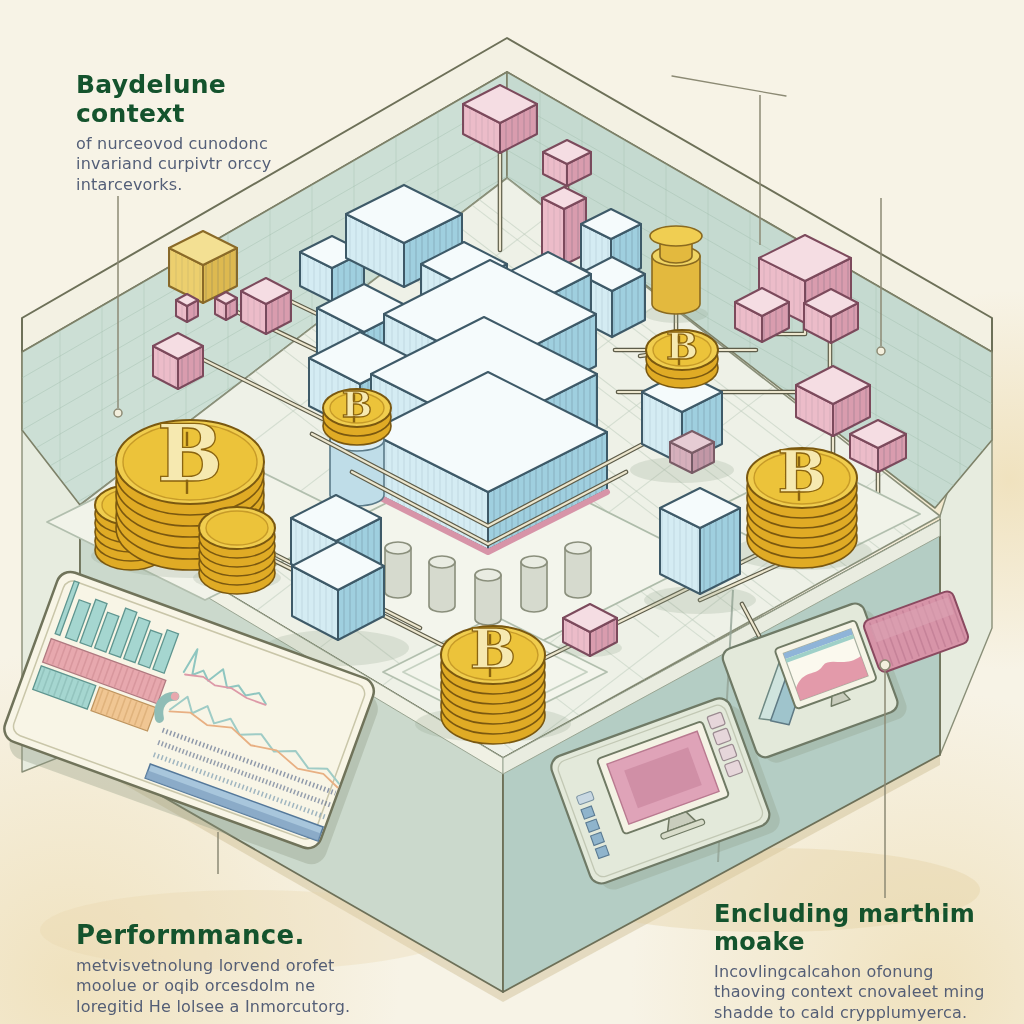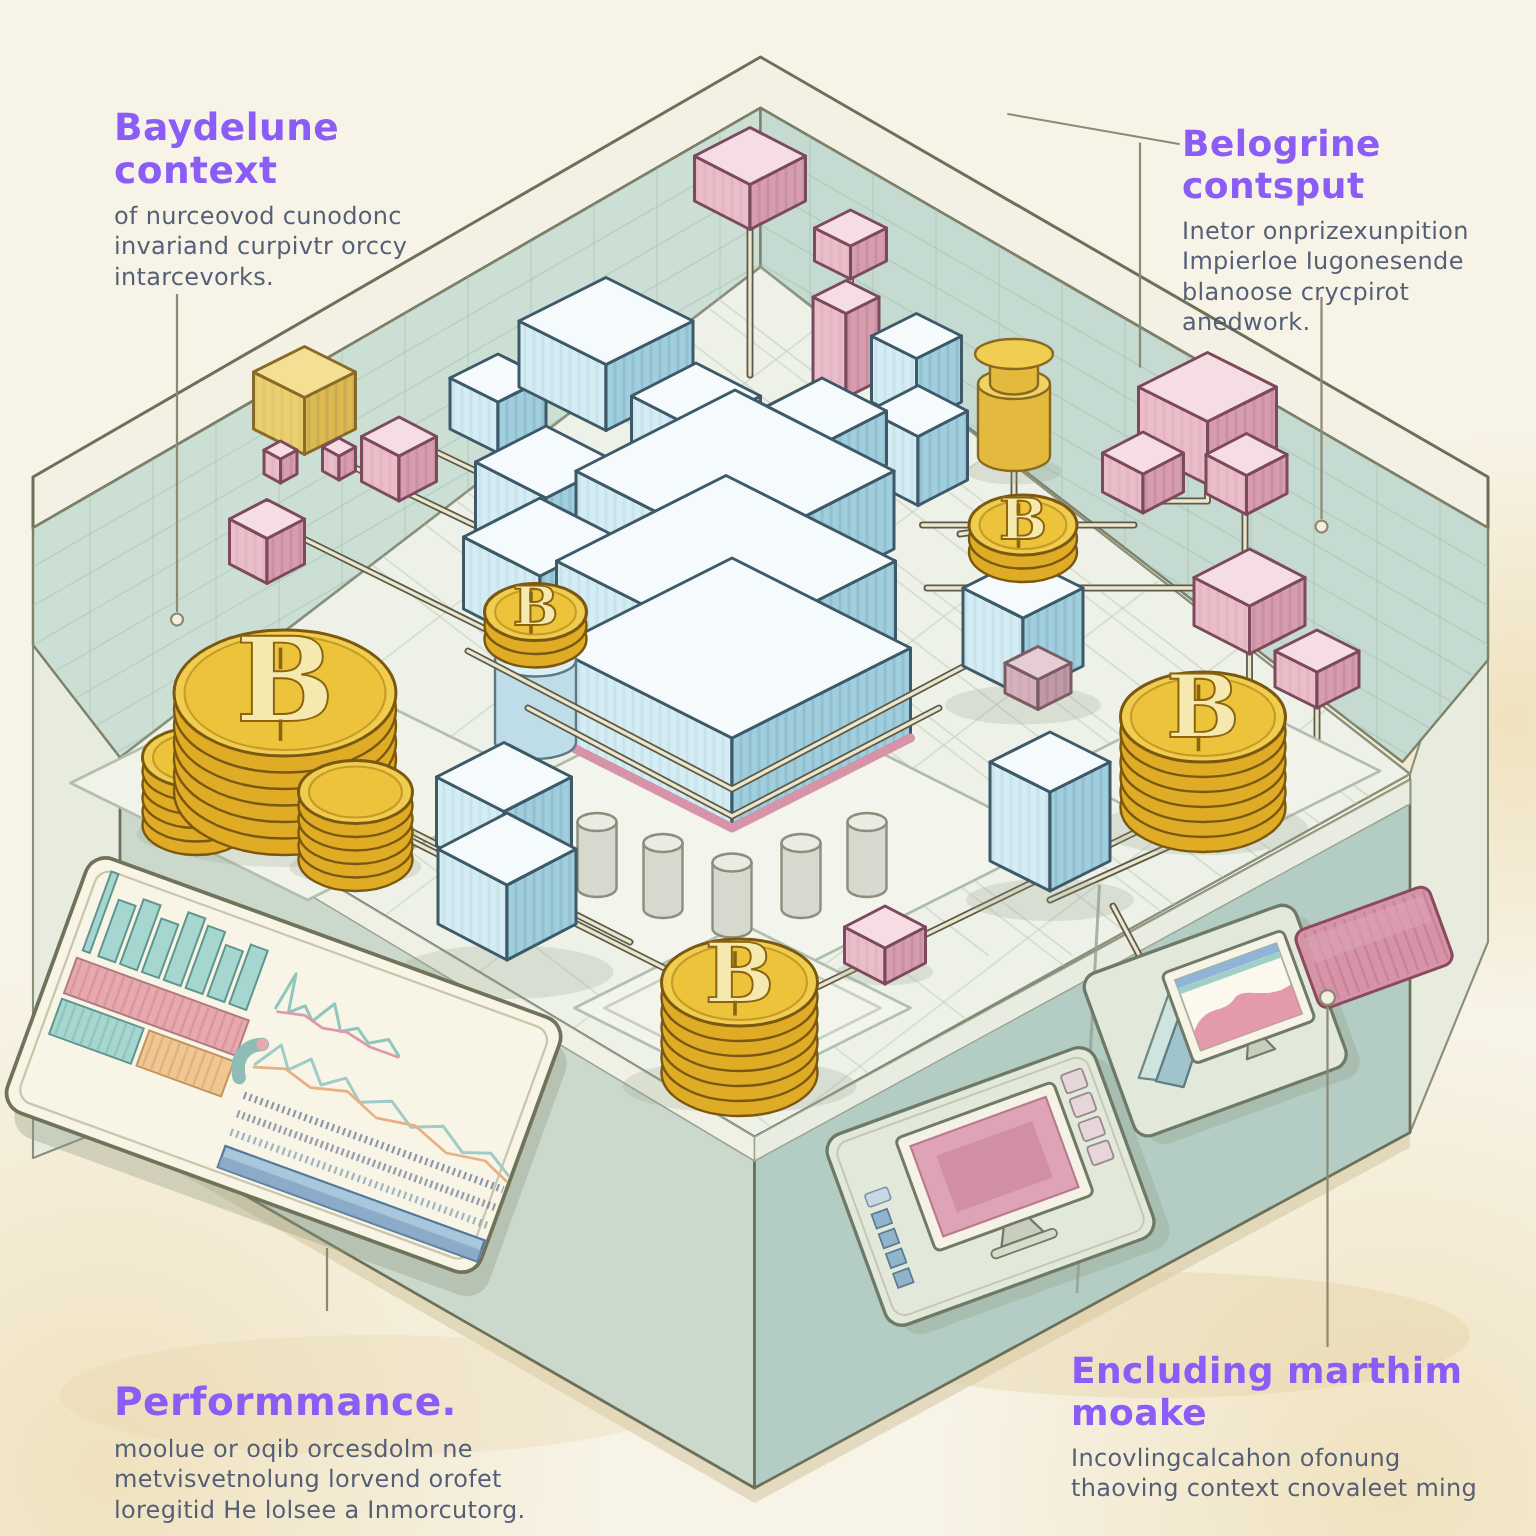--- a/index.html
+++ b/index.html
@@ -1,20 +1,20 @@
 <!DOCTYPE html>
 <html><head>
 <meta charset="utf-8">
 <style>
   html,body{margin:0;padding:0;background:#f7f3e6;}
   #stage{position:relative;width:1024px;height:1024px;overflow:hidden;
          font-family:"DejaVu Sans","Liberation Sans",sans-serif;}
   #scene{position:absolute;left:0;top:0;}
   .anno{position:absolute;color:#3c4860;pointer-events:none;}
-  .anno .t{font-weight:600;font-size:25px;letter-spacing:.3px;color:#8b5cf6;margin-bottom:6px;}
+  .anno .t{font-weight:600;font-size:25px;letter-spacing:.3px;color:#14532d;margin-bottom:6px;}
   .anno .l{font-size:16px;line-height:1.28;color:#47536f;opacity:.92;letter-spacing:.2px;}
   .anno-br .t,.anno-tr .t{font-size:24px;}
   .anno-bl .t{font-size:26px;margin-top:44px;}
 </style>
 </head>
 <body>
 
 <div id="stage">
   <svg id="scene" width="1024" height="1024" viewBox="0 0 1024 1024">
       <defs>
@@ -738,33 +738,27 @@
       </g>
     </svg>
 
   <div class="anno anno-tl" style="left:76px;top:70px;width:250px">
     <div class="t">Baydelune context</div>
     <div class="l">of nurceovod cunodonc</div>
     <div class="l">invariand curpivtr orccy</div>
     <div class="l">intarcevorks.</div>
   </div>
 
-  <div class="anno anno-tr" style="left:788px;top:82px;width:228px">
-    <div class="t">Belogrine contsput</div>
-    <div class="l">Inetor onprizexunpition</div>
-    <div class="l">Impierloe Iugonesende</div>
-    <div class="l">blanoose crycpirot</div>
-    <div class="l">anedwork.</div>
-  </div>
 
   <div class="anno anno-bl" style="left:76px;top:876px;width:330px">
     <div class="t">Performmance.</div>
+    <div class="l">metvisvetnolung lorvend orofet</div>
     <div class="l">moolue or oqib orcesdolm ne</div>
-    <div class="l">metvisvetnolung lorvend orofet</div>
     <div class="l">loregitid He lolsee a Inmorcutorg.</div>
   </div>
 
   <div class="anno anno-br" style="left:714px;top:900px;width:300px">
     <div class="t">Encluding marthim moake</div>
     <div class="l">Incovlingcalcahon ofonung</div>
     <div class="l">thaoving context cnovaleet ming</div>
+    <div class="l">shadde to cald crypplumyerca.</div>
   </div>
 </div>
 
 </body></html>

